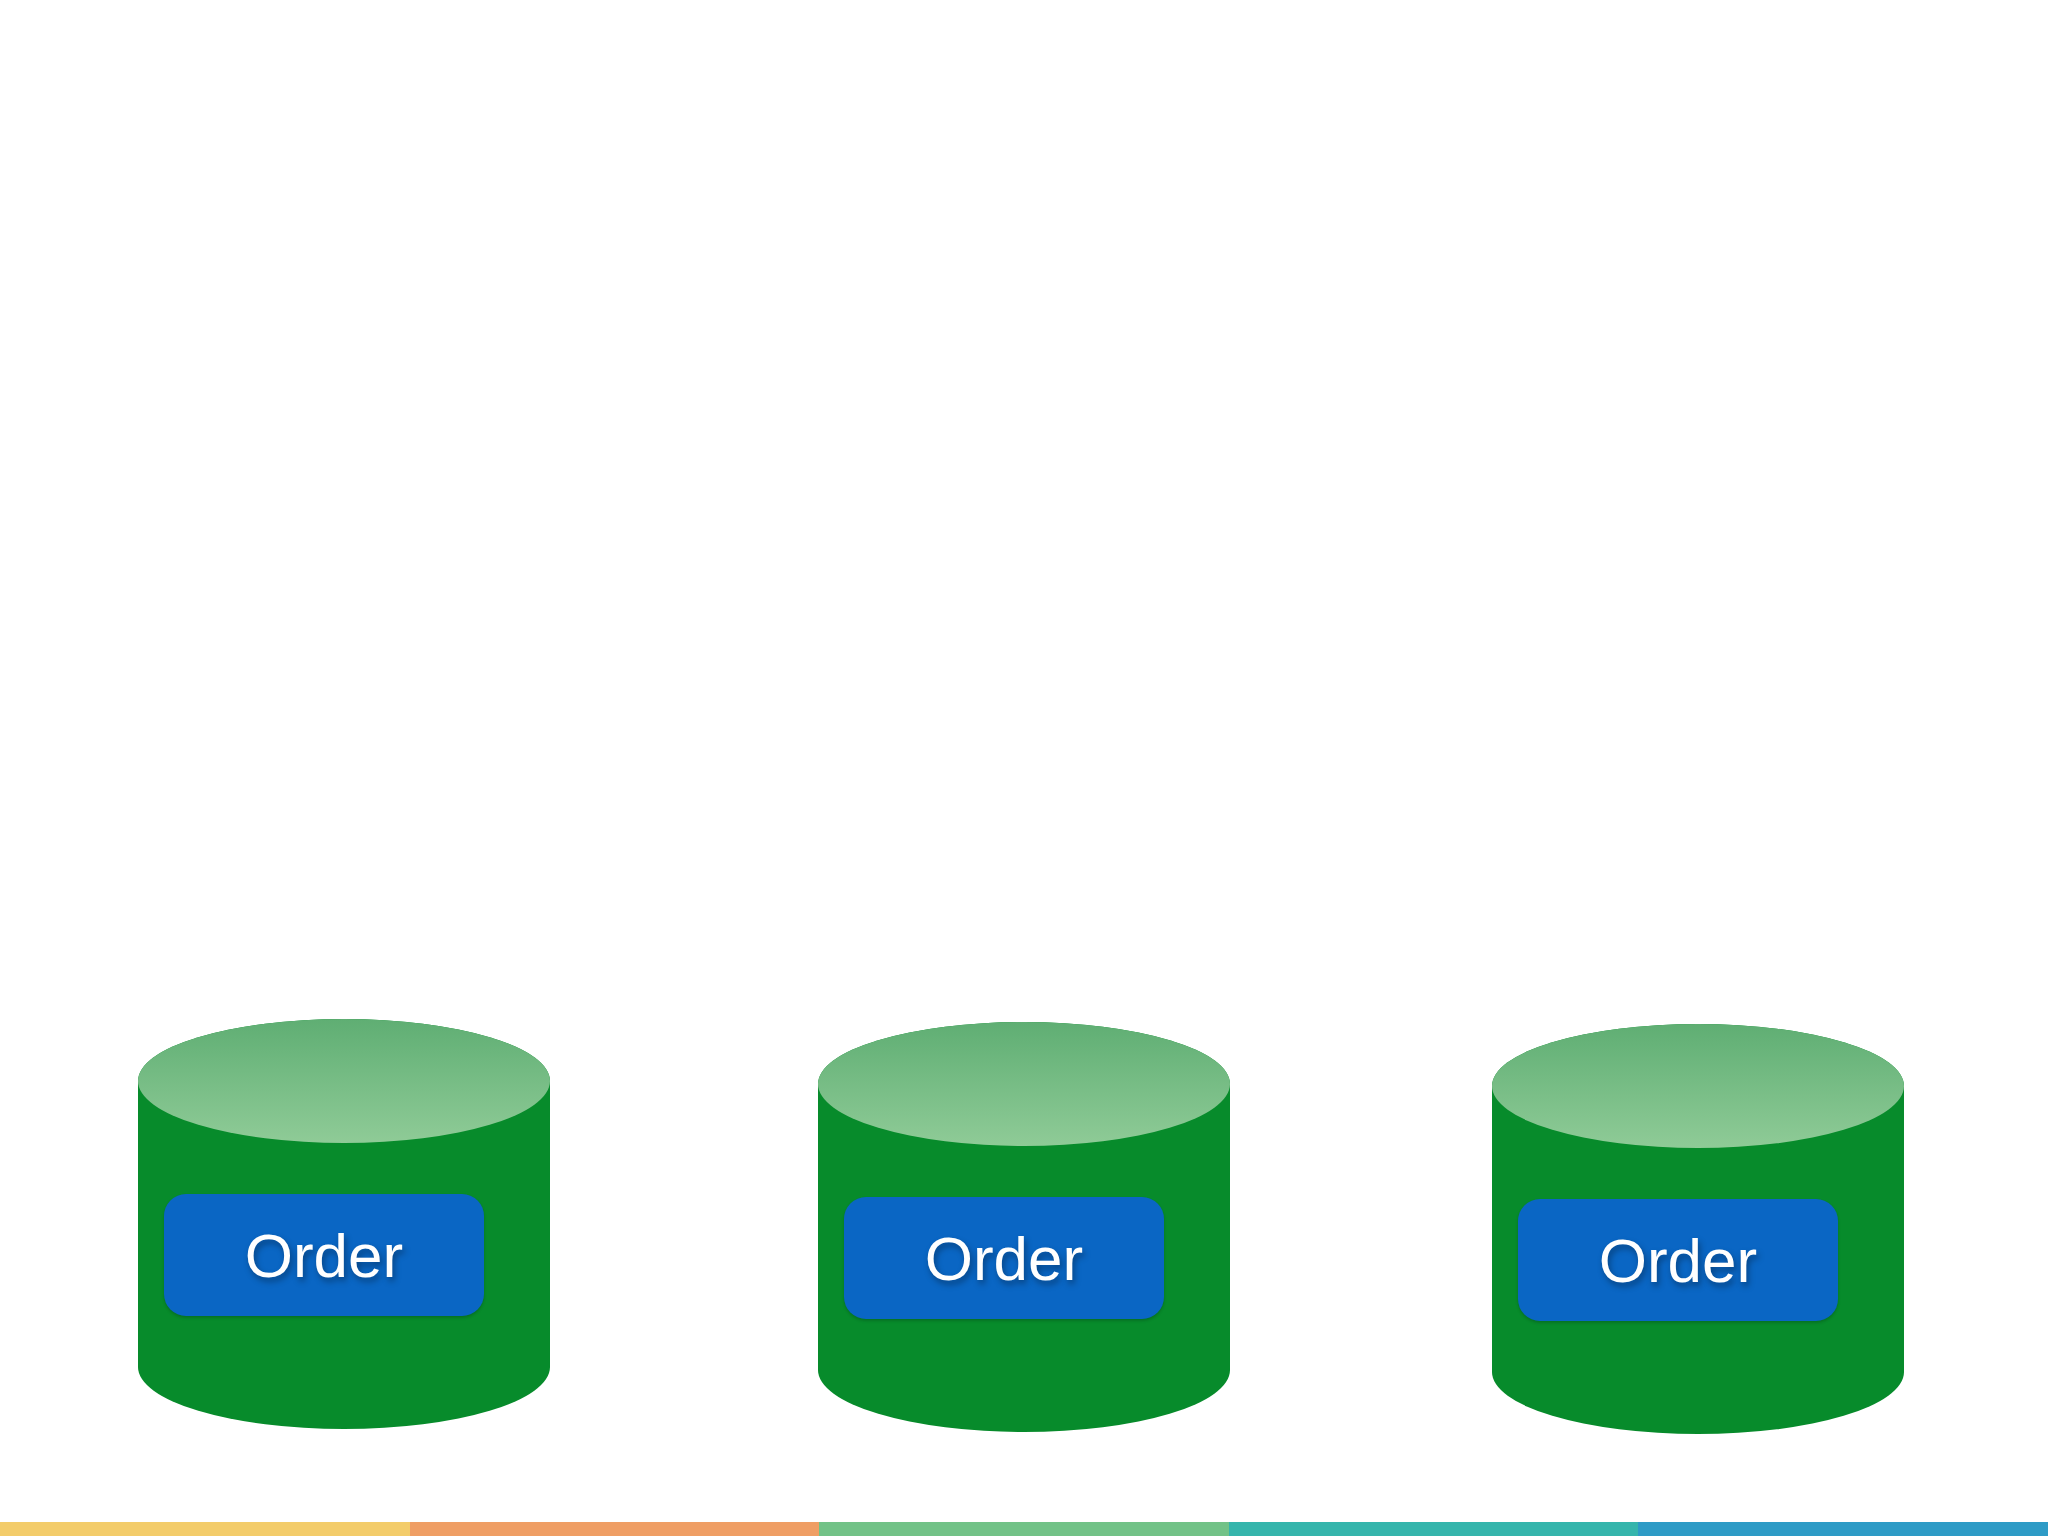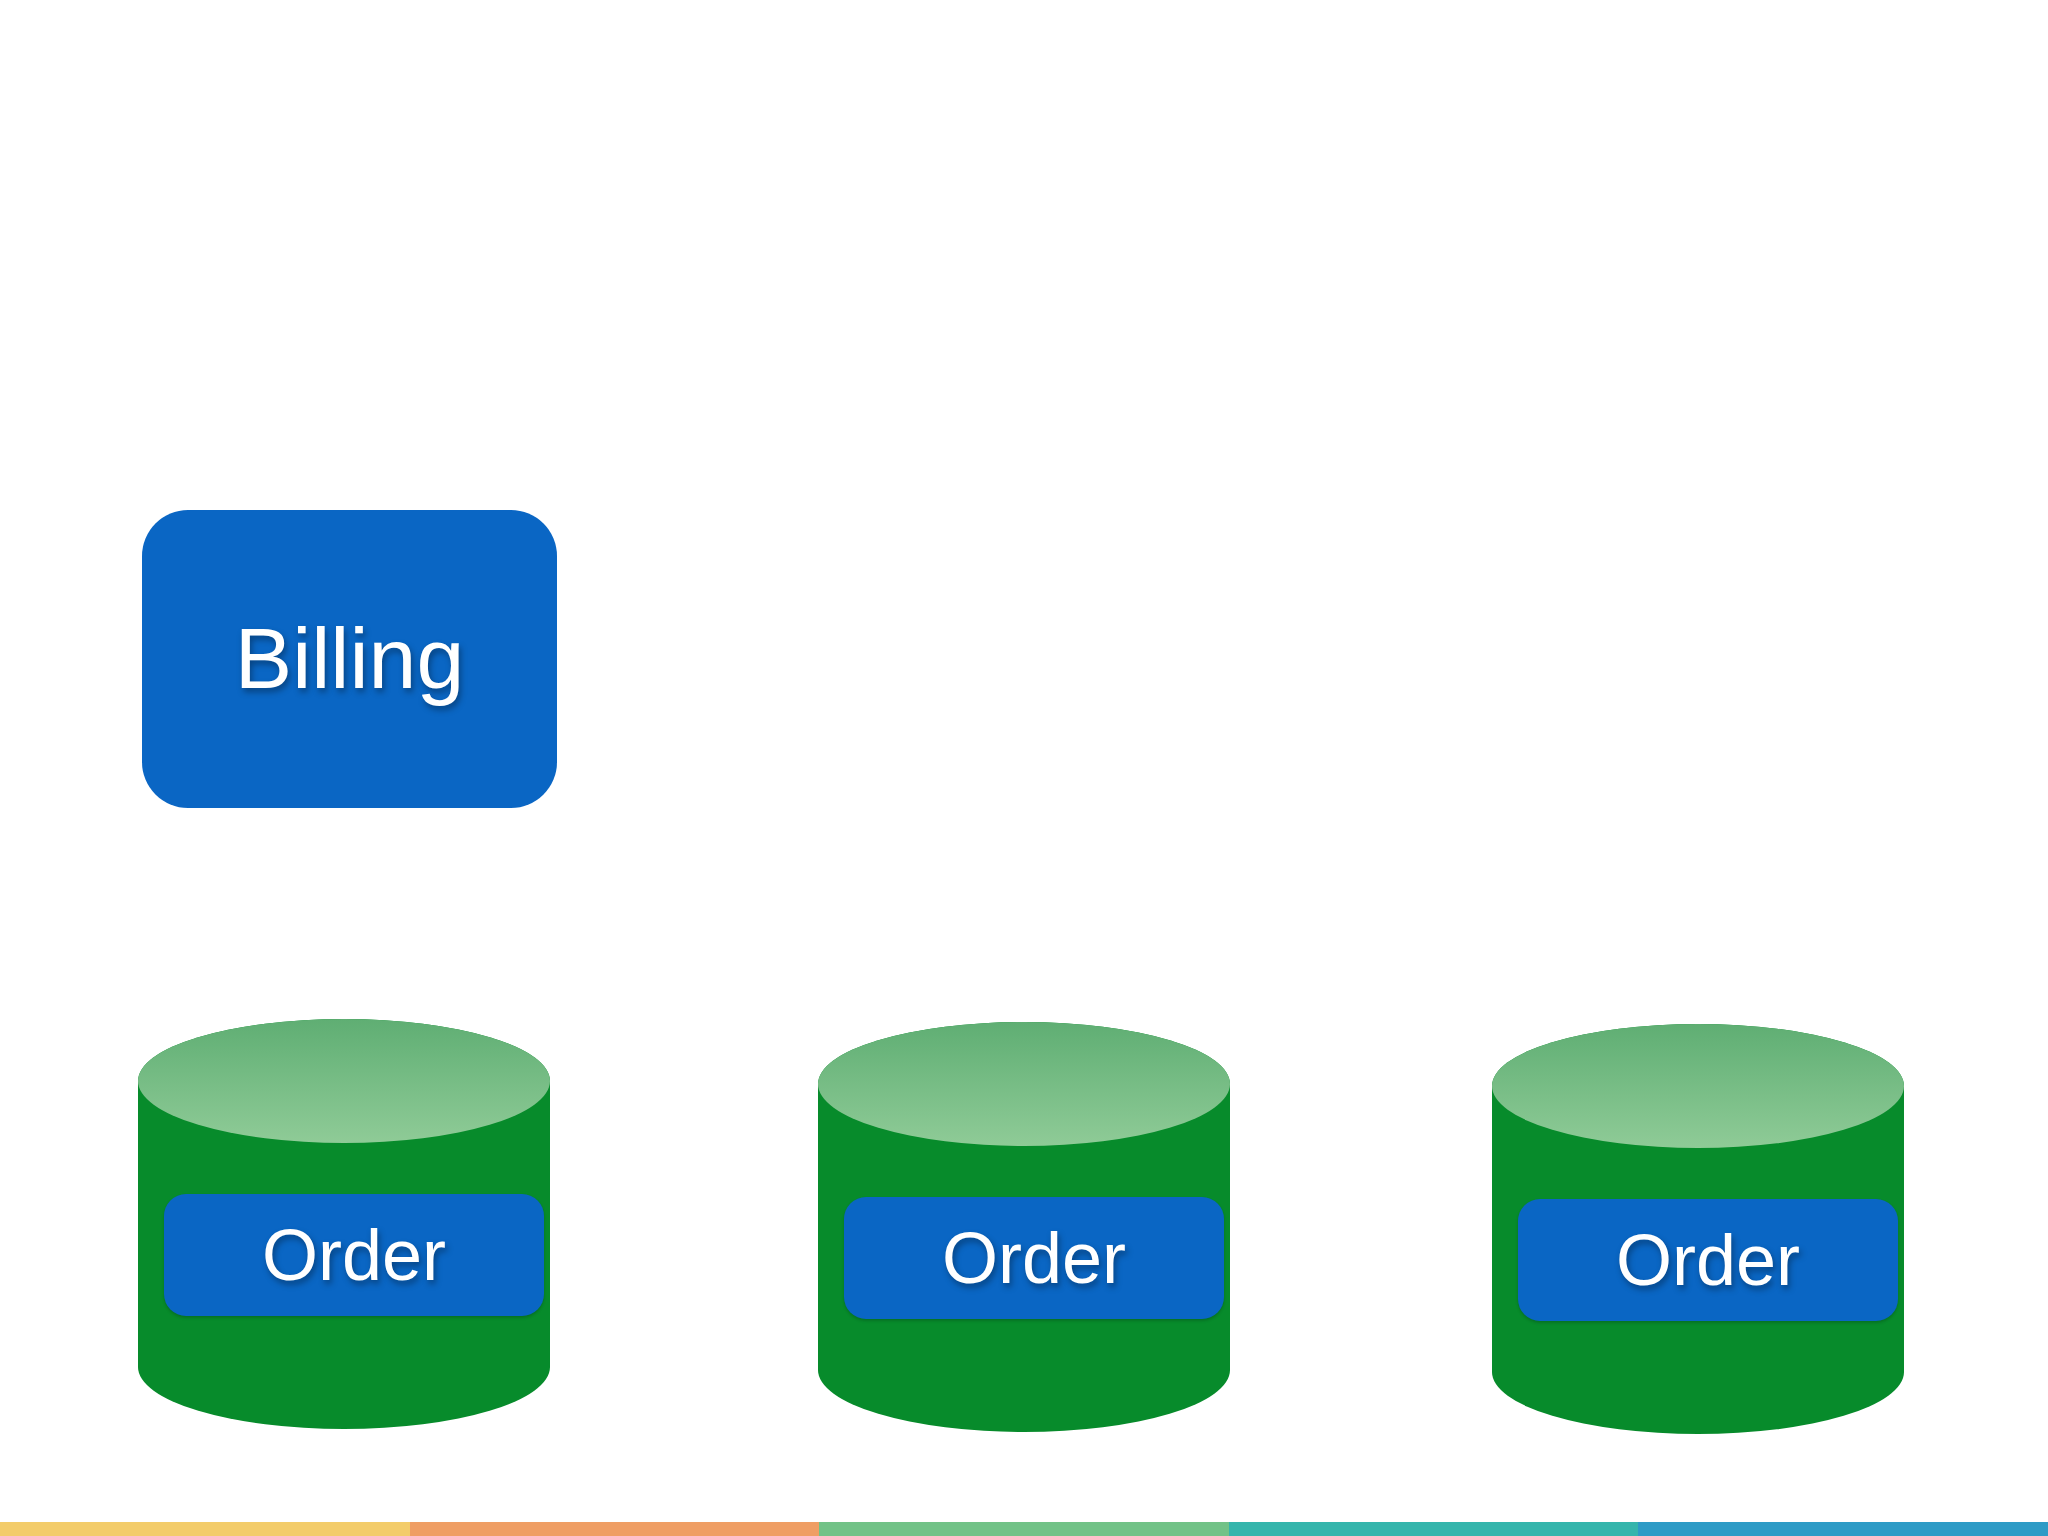--- a/index.html
+++ b/index.html
@@ -53,27 +53,27 @@
   #db-billing{left:138px;top:1019px;}
   #db-order-process{left:818px;top:1022px;}
   #db-crm{left:1492px;top:1024px;}
   .db svg{position:absolute;left:0;top:0;width:100%;height:100%;display:block;}
   .db .stop-top{stop-color:var(--db_top_dark);}
   .db .stop-bottom{stop-color:var(--db_top_light);}
   .db .body-shape{fill:var(--db_body_green);}
   .db-label{
     position:absolute;
     left:26px;top:175px;
-    width:380px;height:122px;
+    width:320px;height:122px;
     border-radius:22px;
     background:var(--box_blue);
     box-shadow:0 2px 3px rgba(0,0,0,0.18);
     display:flex;align-items:center;justify-content:center;
     color:var(--text_white);
-    font-size:72px;
+    font-size:62px;
     text-shadow:2px 4px 6px rgba(0,0,0,0.35);
   }
 
   
   .footer-stripe{
     position:absolute;
     left:0;bottom:0;
     width:2048px;height:14px;
     display:flex;
   }
@@ -82,23 +82,20 @@
   .seg-2{background:var(--stripe_2);}
   .seg-3{background:var(--stripe_3);}
   .seg-4{background:var(--stripe_4);}
   .seg-5{background:var(--stripe_5);}
 </style>
 </head>
 <body>
 
 <div class="slide">
 
-  <div class="service-box" id="svc-billing">
-    <span>Billing</span>
-  </div>
 
 
 
   <div class="db" id="db-billing">
     <svg viewBox="0 0 412 410">
       <defs>
         <linearGradient id="topGrad1" x1="0" y1="0" x2="0" y2="1">
           <stop class="stop-top" offset="0"></stop>
           <stop class="stop-bottom" offset="1"></stop>
         </linearGradient>

